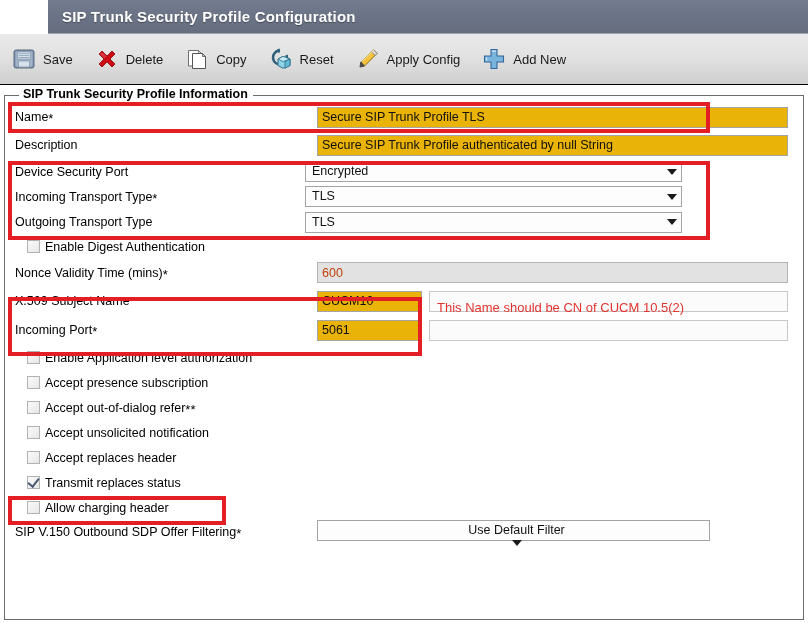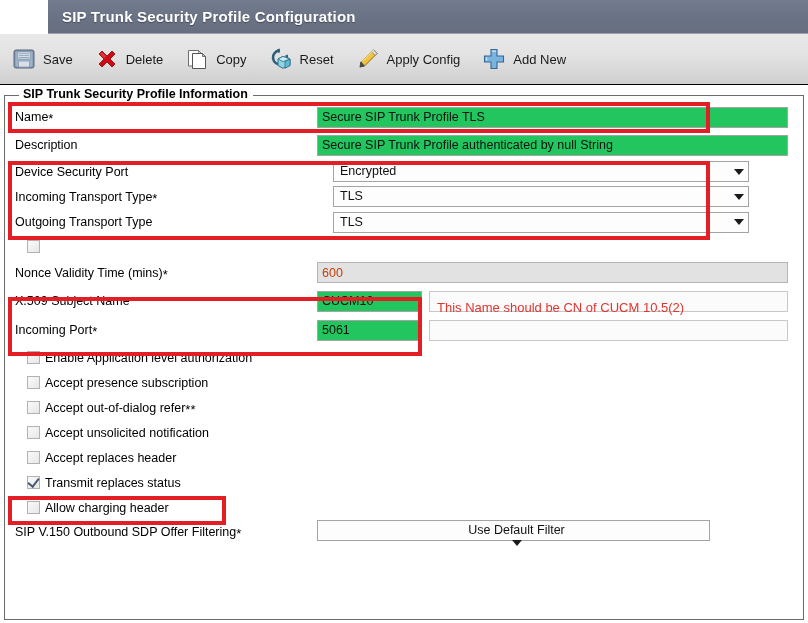--- a/index.html
+++ b/index.html
@@ -128,21 +128,21 @@
   }
   .req { font-size: 13px; position: relative; top: 2px; }
 
   input.txt, .sel {
     position: absolute;
     box-sizing: border-box;
     height: 21px;
     font-family: "Liberation Sans", sans-serif;
     font-size: 12.5px;
     color: #111;
-    background: #22c55e;
+    background: #eab308;
     border: 1px solid #a4a4a4;
     padding: 0 4px;
     outline: none;
   }
   input.txt.wide { left: 312px; width: 471px; }
   input.txt.small { left: 312px; width: 105px; }
   input.txt.disabled {
     background: #e2e2e2;
     color: #c2410c;
     border: 1px solid #b4b4b4;
@@ -151,22 +151,22 @@
     position: absolute;
     box-sizing: border-box;
     height: 21px;
     left: 424px;
     width: 359px;
     background: #fbfbfb;
     border: 1px solid #c8c8c8;
   }
 
   .sel {
-    left: 328px;
-    width: 416px;
+    left: 300px;
+    width: 377px;
     display: flex;
     align-items: center;
     padding: 0 0 0 6px;
     background: #fdfdfd;
   }
   .sel .sel-val { flex: 1; line-height: 19px; }
   .sel .arrow {
     width: 18px;
     height: 19px;
     display: flex;
@@ -366,20 +366,21 @@
       <div class="row" style="height:26px;">
         <span class="lbl">Outgoing Transport Type</span>
         <div class="sel">
           <span class="sel-val">TLS</span>
           <span class="arrow"></span>
         </div>
       </div>
 
       <div class="cbrow" style="height:23px;">
         <span class="cb"></span>
+        <span class="cblabel">Enable Digest Authentication</span>
       </div>
 
       <div class="row" style="height:29px;">
         <span class="lbl">
           <span>Nonce Validity Time (mins)</span><span class="req">*</span>
         </span>
         <input class="txt wide disabled" type="text" disabled="" value="600" style="">
       </div>
 
       <div class="row" style="height:28px;">

